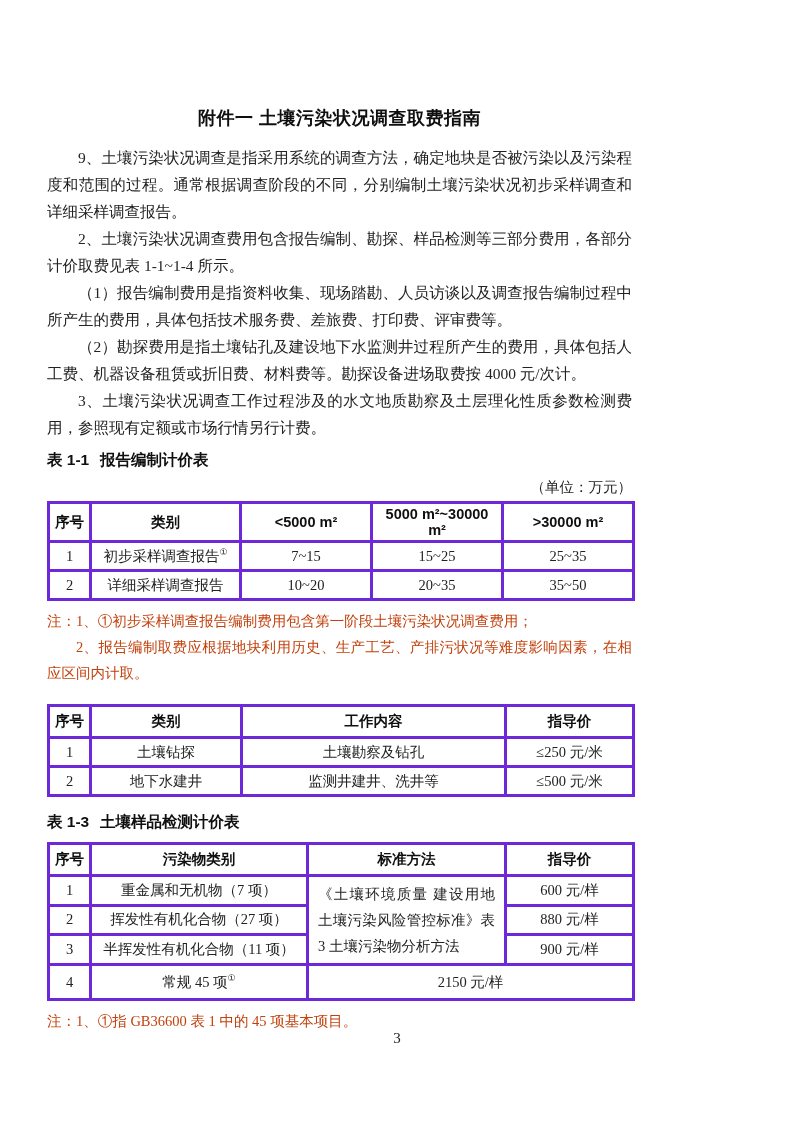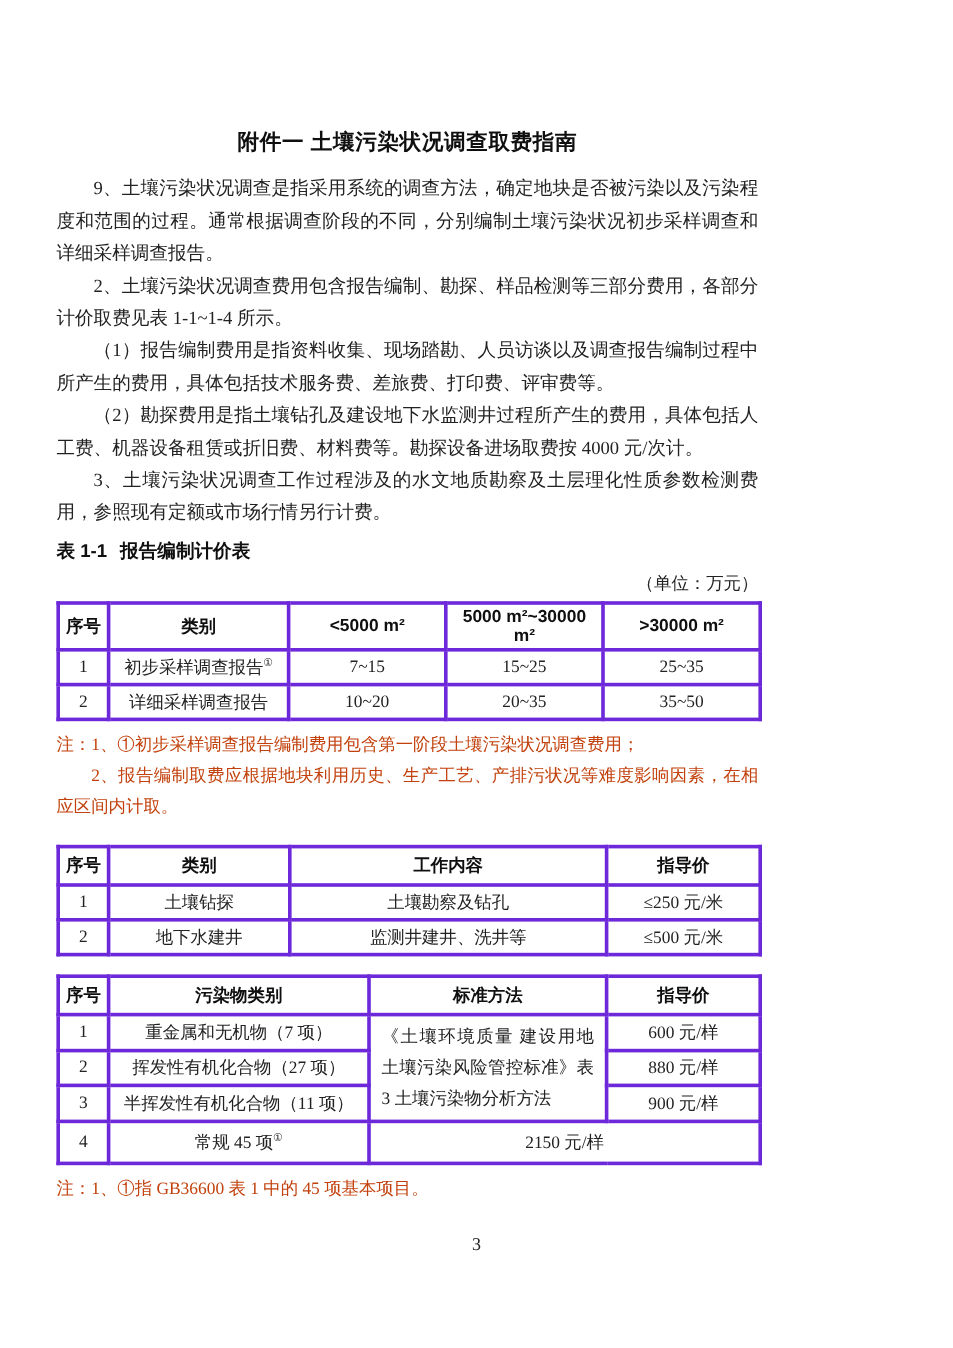--- a/index.html
+++ b/index.html
@@ -176,20 +176,23 @@
     <tr>
       <td>2</td>
       <td>地下水建井</td>
       <td>监测井建井、洗井等</td>
       <td>≤500 元/米</td>
     </tr>
   </tbody>
     </table>
 
   <div class="gap-t3"></div>
+  <div class="table-caption">
+    <span>表 1-3</span><span class="cap-text">土壤样品检测计价表</span>
+  </div>
   <div style="height:9px"></div>
 
   <table>
     <colgroup>
         <col style="width:42px">
         <col style="width:217px">
         <col style="width:198px">
         <col style="width:128px">
       </colgroup>
     <tbody>

